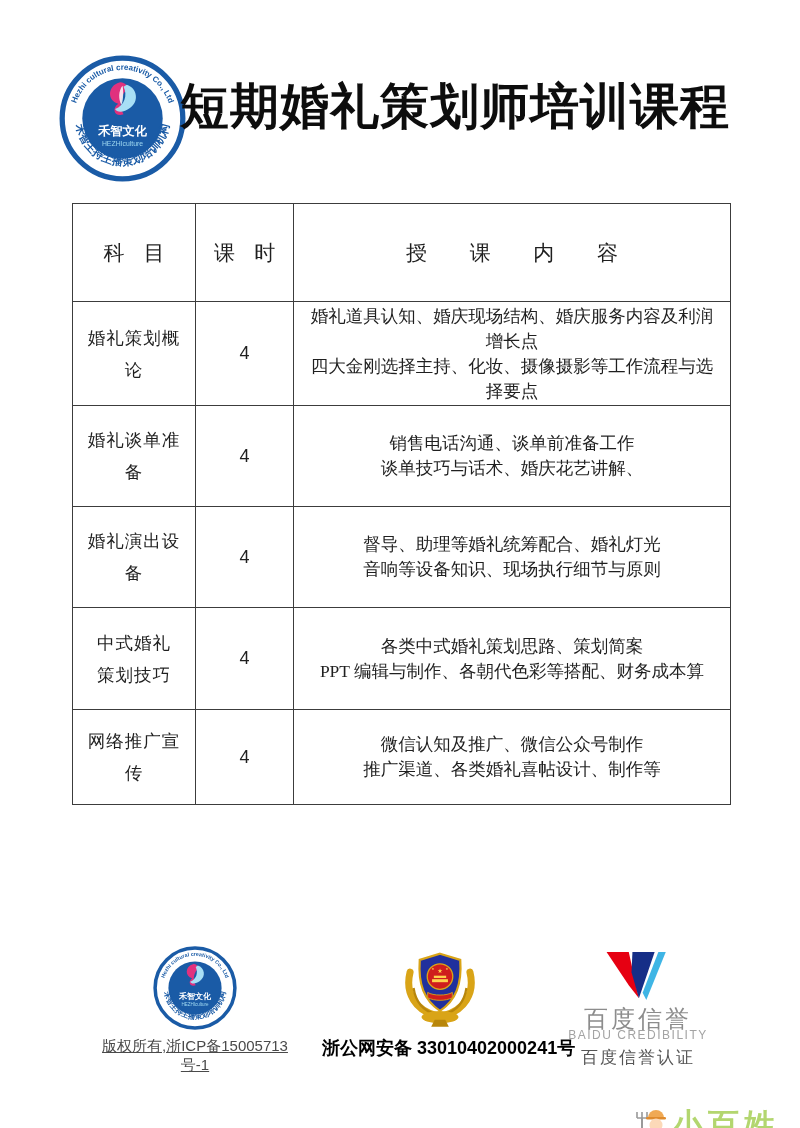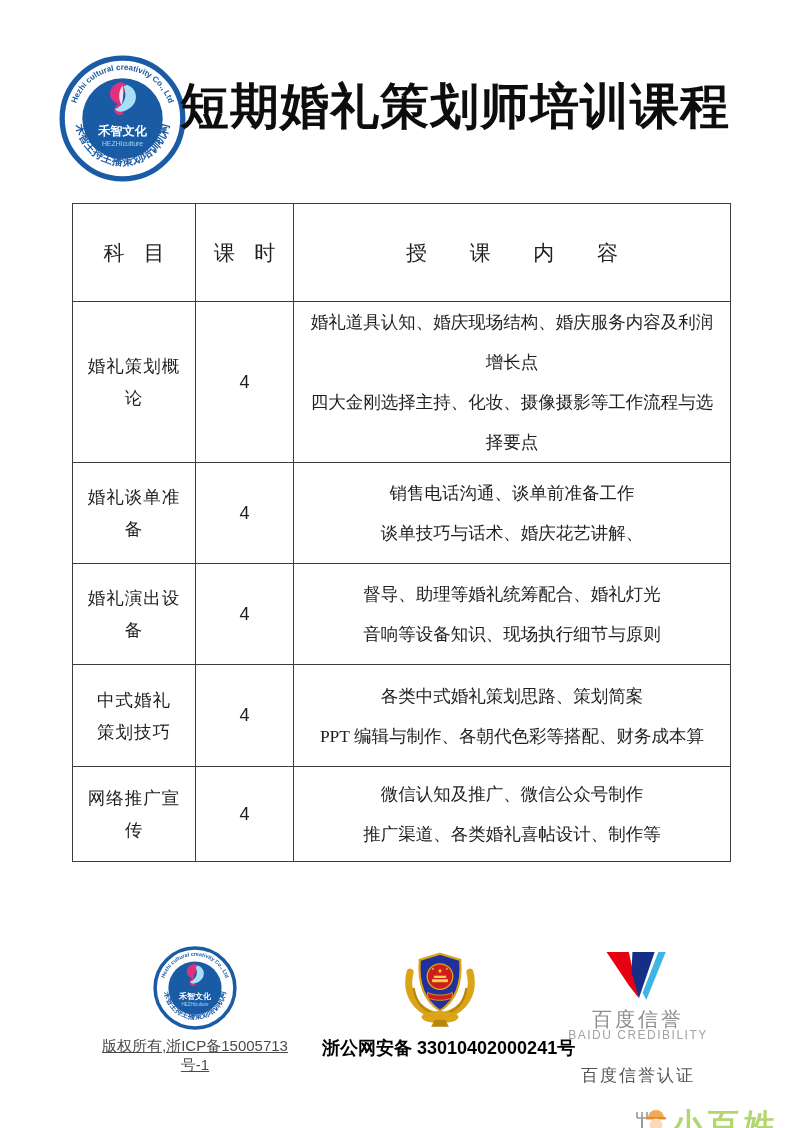--- a/index.html
+++ b/index.html
@@ -23,44 +23,44 @@
     border-collapse:collapse; table-layout:fixed;
   }
   table.course td {
     border:1px solid #3c3c3c; text-align:center; vertical-align:middle;
     white-space:pre-line; padding:0 12px; color:#1f1f1f;
   }
   td.hd { font-size:21px; word-spacing:14px; }
   td.hd-wide { font-size:21px; word-spacing:30px;font-family:Liberation Mono, monospace; }
   td.subject { font-size:17.5px; line-height:32px; letter-spacing:1px; }
   td.hours { font-size:18px; font-family:"Liberation Sans","DejaVu Sans",sans-serif; }
-  td.content { font-size:17.5px; line-height:40px; }
+  td.content { font-size:17.5px; line-height:25px; }
 
   
   .footer-left  { position:absolute; left:88px;  top:946px; width:214px; text-align:center; }
   .logo-small   { width:84px; height:84px; }
   .copyright {
     margin-top:3px; font-size:15px; color:#4a4a4a;
     font-family:"Liberation Sans","DejaVu Sans",sans-serif;
     text-decoration:underline;
   }
   .footer-center { position:absolute; left:322px; top:946px; width:236px; text-align:center; }
   .badge-svg { width:88px; height:84px; }
   .police-record {
     margin-top:2px; font-size:18px; font-weight:bold; color:#000;
     font-family:"Liberation Sans","DejaVu Sans",sans-serif; white-space:nowrap;
   }
   .footer-right {
     position:absolute; left:556px; top:948px; width:164px; text-align:center;
     font-family:"Liberation Sans","DejaVu Sans",sans-serif;
   }
   .baidu-svg { width:74px; height:56px; }
-  .baidu-cn { font-size:20px; color:#8c8c8c; letter-spacing:3px; line-height:22px; }
+  .baidu-cn { font-size:24px; color:#8c8c8c; letter-spacing:3px; line-height:22px; }
   .baidu-en { font-size:12px;  color:#a3a3a3; letter-spacing:1.5px; line-height:10px; }
-  .baidu-cert { margin-top:24px; font-size:17px; color:#565656; letter-spacing:2px; }
+  .baidu-cert { margin-top:6px; font-size:17px; color:#565656; letter-spacing:2px; }
 
   
   .watermark { position:absolute; left:636px; top:1108px; width:160px; height:60px; display:flex; }
   .mascot-svg { width:34px; height:56px; flex:0 0 auto; }
   .wm-text { margin-left:2px; text-align:left; }
   .wm-name {
     font-size:31px; font-weight:bold; letter-spacing:5px; line-height:34px;
     color:#a6cf57; opacity:.85; font-family:"Liberation Sans","DejaVu Sans",sans-serif;
   }
   .wm-url {

